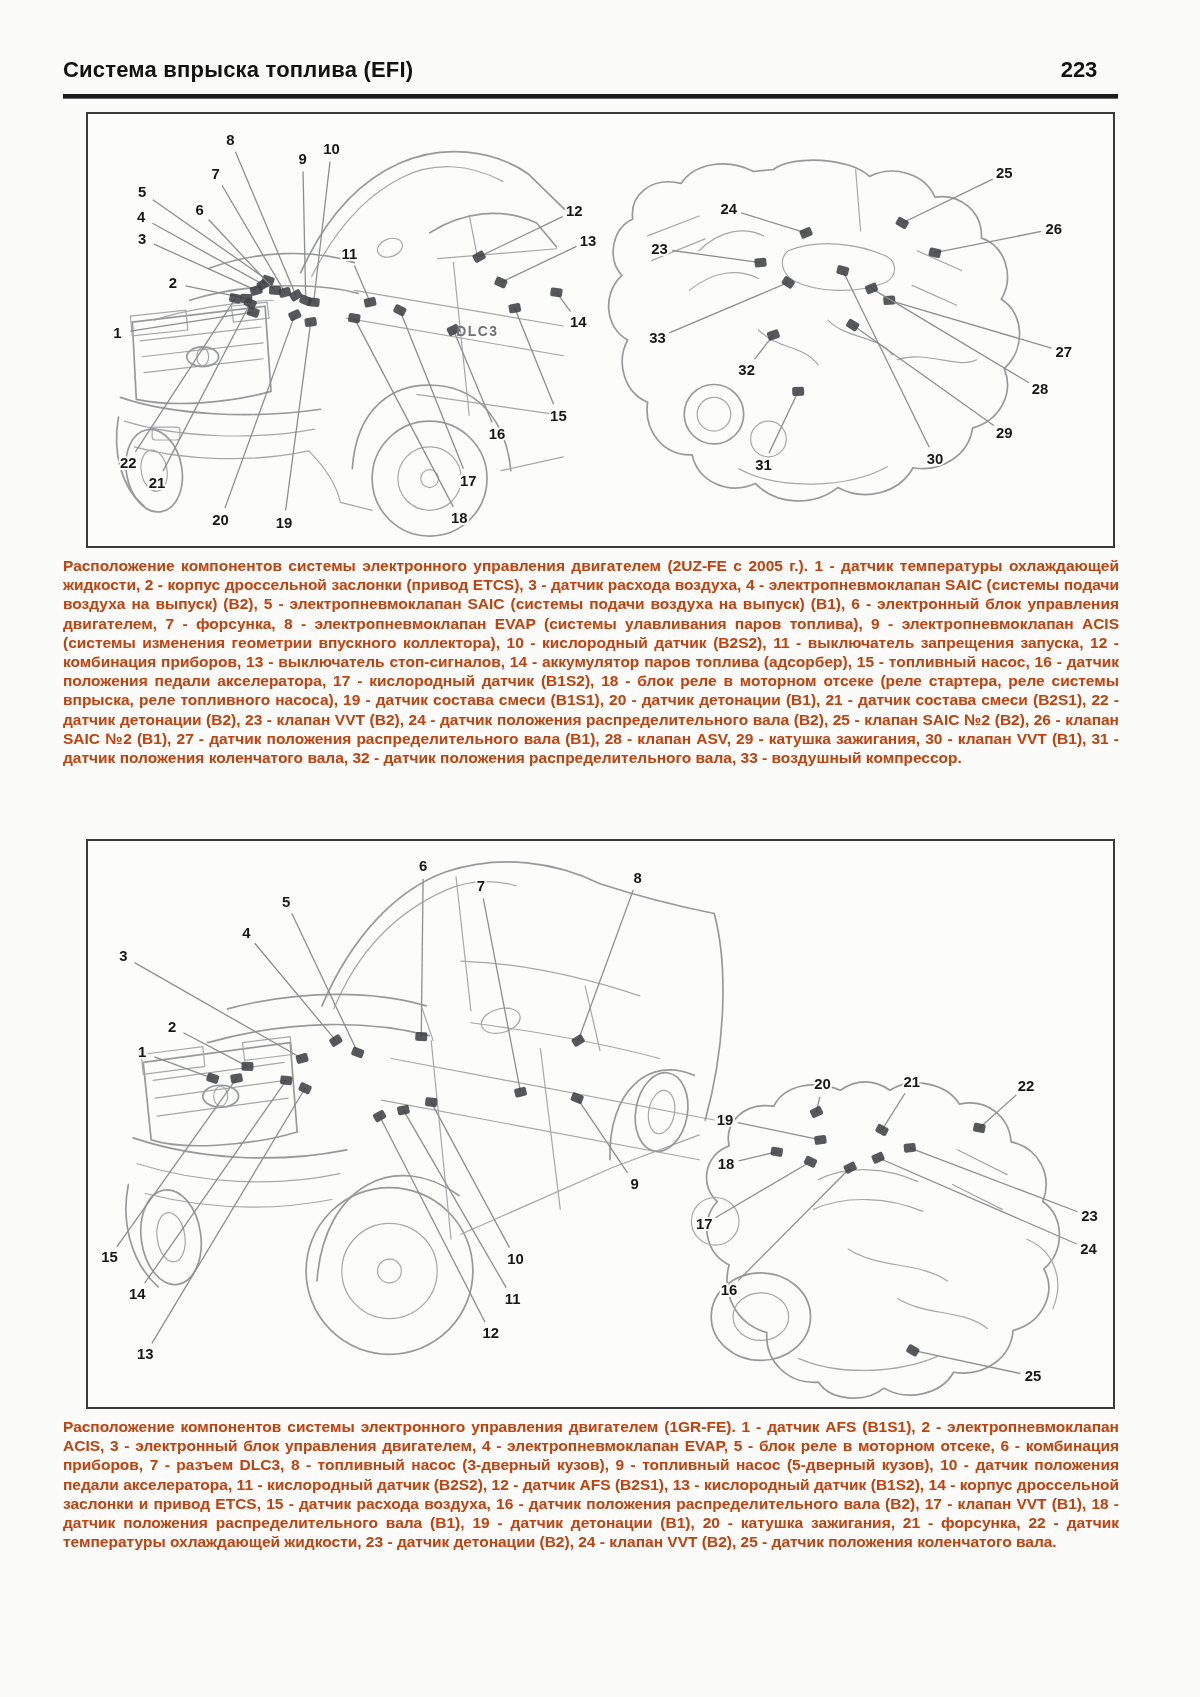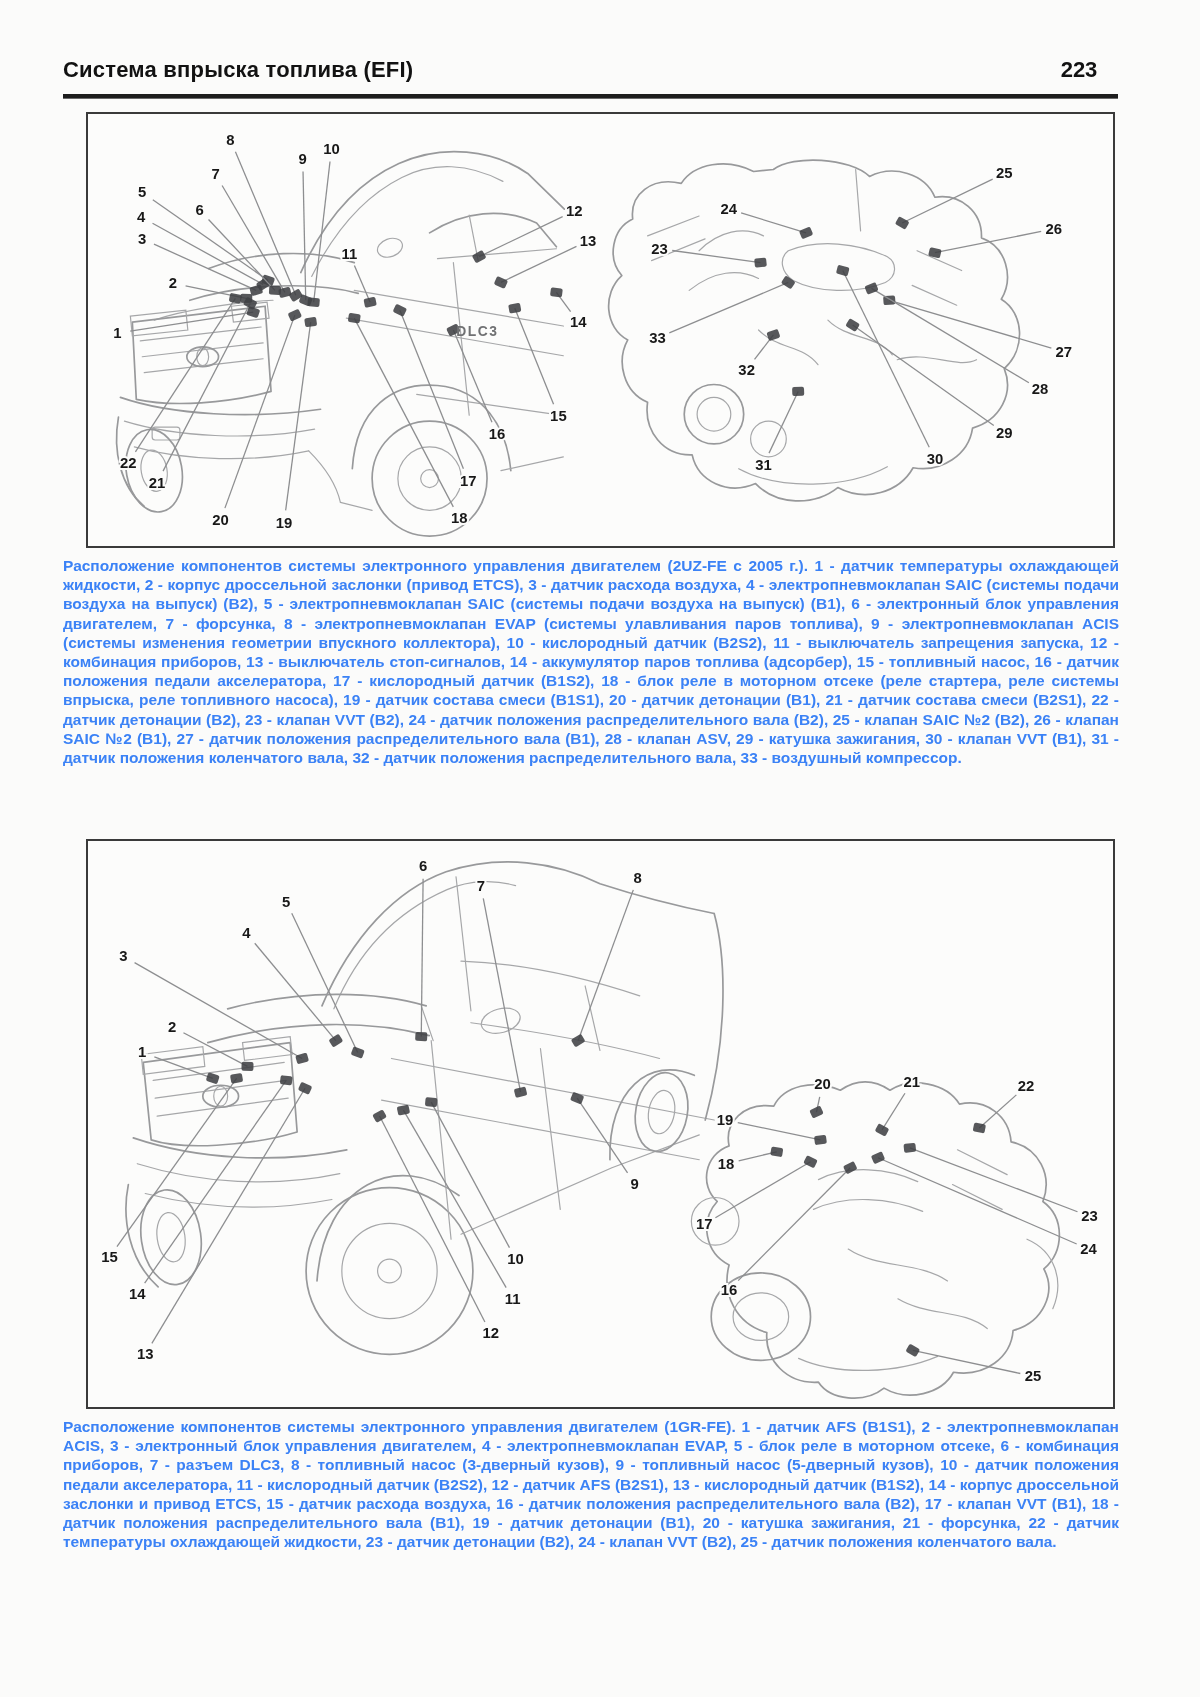--- a/index.html
+++ b/index.html
@@ -26,21 +26,21 @@
   .figure{
     position:absolute;border:2px solid #3a3a3a;background:#fcfcfb;
     box-sizing:border-box;
   }
   #fig-2uz{left:86px;top:112px;width:1029px;height:436px;}
   #fig-1gr{left:86px;top:839px;width:1029px;height:570px;}
   .figure svg{display:block;width:100%;height:100%;}
   .caption{
     position:absolute;left:63px;width:1056px;margin:0;
     text-align:justify;font-weight:bold;font-size:15.5px;line-height:19.2px;
-    color:#3b82f6;
+    color:#c2410c;
   }
   #caption-2uz{top:556px;}
   #caption-1gr{top:1417px;}
   .art{stroke:#98999b;stroke-width:1.7;fill:none;stroke-linecap:round;stroke-linejoin:round;}
   .art-thin{stroke:#a6a7a9;stroke-width:1.2;fill:none;stroke-linecap:round;}
   .leader{stroke:#8d8e90;stroke-width:1.3;}
   .callout{
     font:bold 15px "Liberation Sans",sans-serif;fill:#181818;
     text-anchor:middle;paint-order:stroke;stroke:#fcfcfb;stroke-width:4px;
   }

